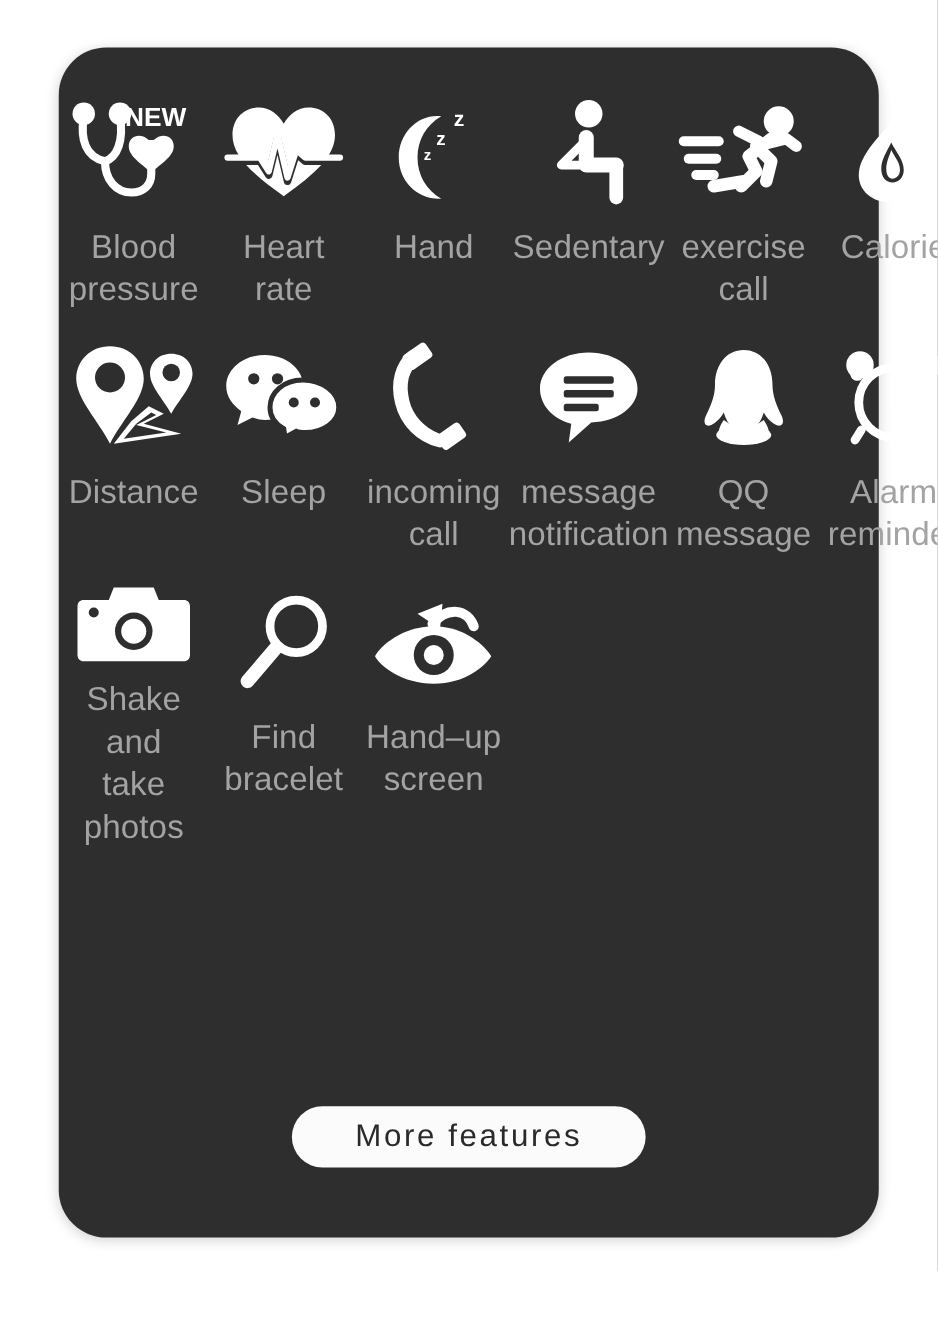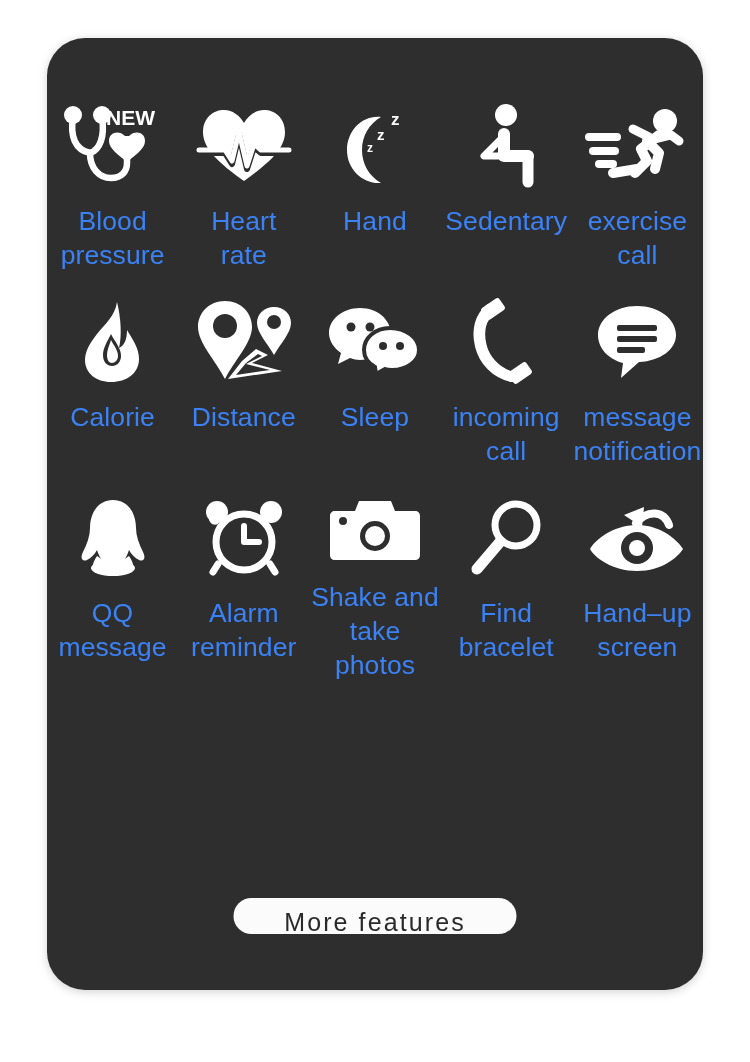--- a/index.html
+++ b/index.html
@@ -33,24 +33,24 @@
     background: #2e2e2e;
     border-radius: 38px;
     box-shadow: 0 2px 10px rgba(0,0,0,0.18);
     box-sizing: border-box;
   }
 
   
   #feature-grid {
     position: absolute;
     left: 0;
-    top: 56px;
+    top: 32px;
     width: 656px;
     display: grid;
-    grid-template-columns: repeat(5, 1fr);
+    grid-template-columns: repeat(6, 1fr);
     grid-auto-rows: 196px;
     column-gap: 0px;
     row-gap: 0px;
   }
 
   .feature-cell {
     display: flex;
     flex-direction: column;
     align-items: center;
     justify-content: flex-start;
@@ -66,38 +66,38 @@
     justify-content: center;
     position: relative;
   }
   .icon-wrap svg {
     display: block;
     overflow: visible;
   }
 
   .feature-label {
     margin-top: 10px;
-    color: #3b82f6;
+    color: #a3a3a3;
     font-size: 26.5px;
     line-height: 34px;
     text-align: center;
     letter-spacing: 0.1px;
     max-width: 168px;
     white-space: pre-line;
     font-weight: 400;
   }
 
   
   #more-features-button {
     position: absolute;
     left: 50%;
     transform: translateX(-50%);
     bottom: 56px;
     width: 283px;
-    height: 36px;
+    height: 49px;
     background: #fbfbfb;
     border: none;
     border-radius: 26px;
     color: #2a2a2a;
     font-family: "Liberation Sans", sans-serif;
     font-size: 25px;
     letter-spacing: 2.1px;
     text-align: center;
     line-height: 49px;
     cursor: pointer;

